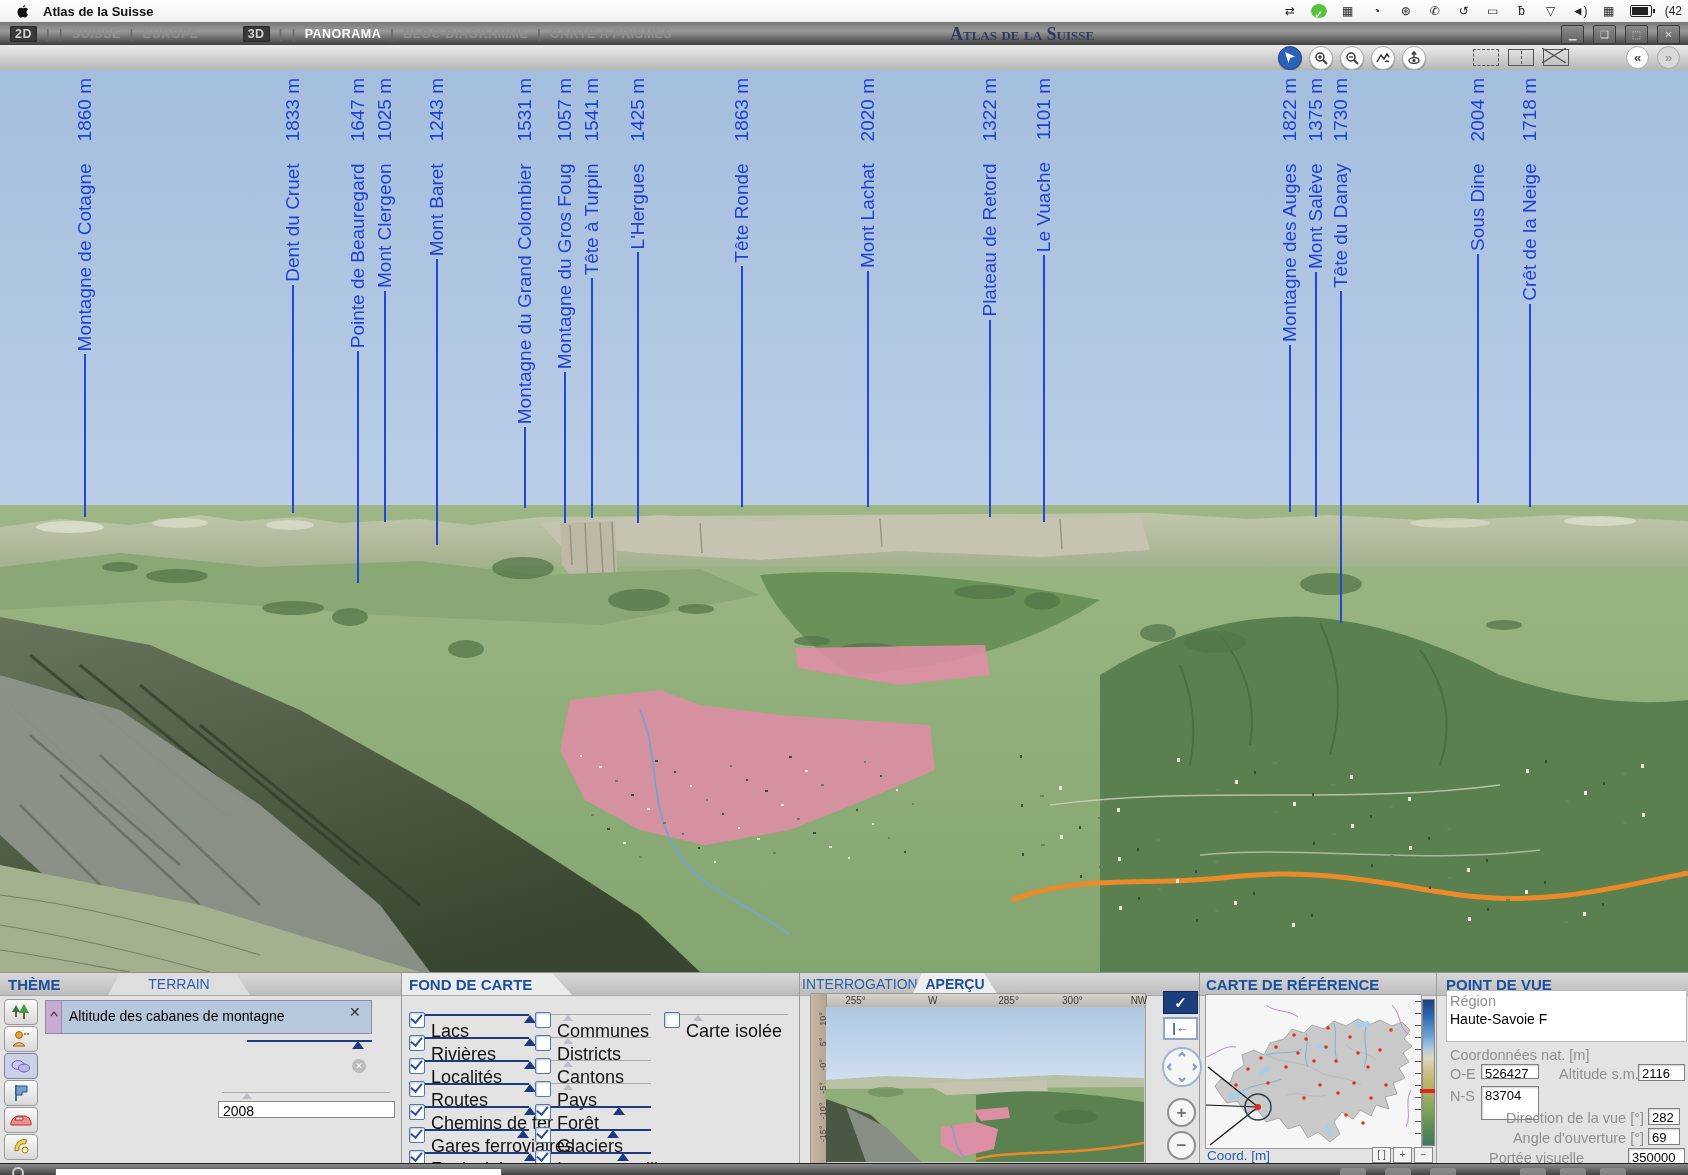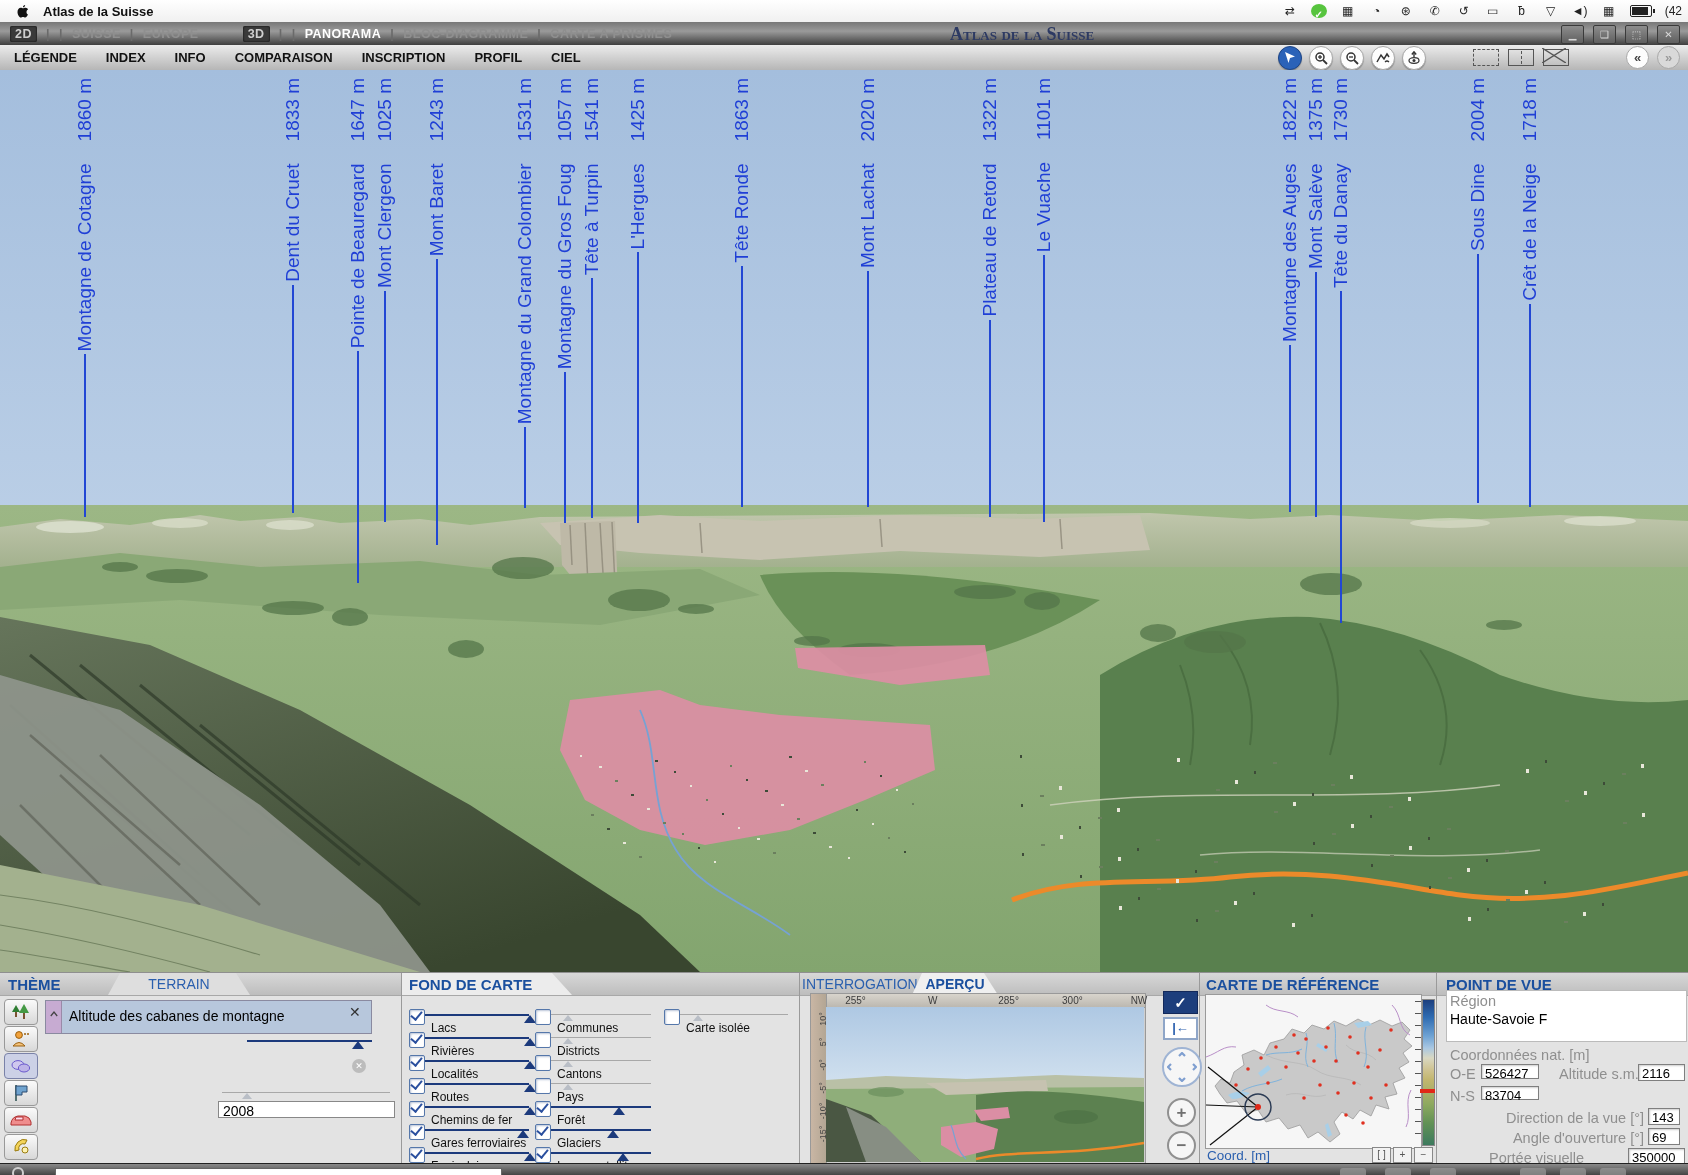--- a/index.html
+++ b/index.html
@@ -87,21 +87,21 @@
   .slider.gray .sl-tri{border-left-width:5px;border-right-width:5px;border-bottom:6px solid #b9bec6;}
   .xclose{position:absolute;font-size:14px;color:#333;line-height:14px;}
   .gxbtn{position:absolute;width:14px;height:14px;border-radius:50%;background:#bcbcbc;color:#fff;
     font-size:9px;line-height:14px;text-align:center;}
   .yearbox{position:absolute;background:#fff;border:1px solid #888;font-size:14px;padding:1px 4px;box-sizing:border-box;}
   
   .cb-item{position:absolute;display:flex;align-items:center;gap:6px;}
   .cb{width:14px;height:14px;background:#fff;border:1.5px solid #5577aa;border-radius:2px;position:relative;box-shadow:inset 1px 1px 2px rgba(60,90,140,.35);}
   .cb.on::after{content:'';position:absolute;left:3px;top:-1px;width:5px;height:9px;
     border-right:2.2px solid #2a4f9e;border-bottom:2.2px solid #2a4f9e;transform:rotate(40deg);}
-  .cb-label{font-size:12px;color:#111;margin-top:23px;}
+  .cb-label{font-size:18px;color:#111;margin-top:23px;}
   
   .prev-box{position:absolute;border:1px solid #999;background:#cfcfcf;}
   .ruler-top{position:absolute;background:linear-gradient(#d8d4cc,#bcb8b0);border-bottom:1px solid #999;font-size:10px;color:#3d3d3d;}
   .ruler-top span{position:absolute;top:1px;}
   .ruler-left{position:absolute;background:linear-gradient(90deg,#c9b6a4,#b3a694);border-right:1px solid #999;}
   .ruler-left span{position:absolute;left:1px;font-size:9px;color:#444;transform:rotate(-90deg);transform-origin:center;width:22px;text-align:center;}
   .qbtn{position:absolute;box-sizing:border-box;}
   .qbtn.check{background:#1d3e7c;border:1px solid #12285a;color:#fff;font-weight:bold;font-size:15px;text-align:center;line-height:22px;}
   .qbtn.skip{background:#fff;border:2px solid #8fa6c8;color:#2a5fae;font-size:13px;text-align:center;line-height:18px;font-weight:bold;}
   .roundbtn{position:absolute;border-radius:50%;background:#f6f6f6;border:2.5px solid #909090;color:#707070;
@@ -180,29 +180,20 @@
     <div class="nav-title">Atlas de la Suisse</div>
     <div class="win-btns">
       <span class="win-btn">▁</span>
       <span class="win-btn">❑</span>
       <span class="win-btn">⬚</span>
       <span class="win-btn">✕</span>
     </div>
   </div>
 
   <div class="appmenu">
-    <div class="menuitems" id="menuitems">
-        <span>LÉGENDE</span>
-        <span>INDEX</span>
-        <span>INFO</span>
-        <span>COMPARAISON</span>
-        <span>INSCRIPTION</span>
-        <span>PROFIL</span>
-        <span>CIEL</span>
-      </div>
     <div class="tools">
       <span class="tbtn blue">
         <svg width="12" height="12" viewBox="0 0 12 12">
             <path fill="#fff" d="M1,0 L11,4.5 L6,6 L4.5,11 Z"></path>
           </svg>
         </span>
       <span class="tbtn">
         <svg width="14" height="14" viewBox="0 0 14 14">
             <circle cx="6" cy="6" r="4" fill="none" stroke="#333" stroke-width="1.5"></circle>
             <line x1="9" y1="9" x2="13" y2="13" stroke="#333" stroke-width="1.8"></line>
@@ -945,23 +936,23 @@
       <div class="ptitle" style="left:9px;">POINT DE VUE</div>
       <div class="regionbox" style="left:9px;top:17px;width:239px;height:50px;"></div>
       <div class="glabel" style="left:13px;top:20px;">Région</div>
       <div class="gvalue" style="left:13px;top:38px;font-size:14px;">Haute-Savoie  F</div>
       <div class="glabel" style="left:13px;top:74px;">Coordonnées nat. [m]</div>
       <div class="glabel" style="left:13px;top:93px;">O-E</div>
       <div class="vbox" style="left:44px;top:91px;width:58px;height:15px;">526427</div>
       <div class="glabel" style="left:122px;top:93px;">Altitude s.m.</div>
       <div class="vbox" style="left:201px;top:91px;width:47px;height:17px;">2116</div>
       <div class="glabel" style="left:13px;top:115px;">N-S</div>
-      <div class="vbox" style="left:44px;top:113px;width:58px;height:14px;">83704</div>
+      <div class="vbox" style="left:44px;top:113px;width:58px;height:34px;">83704</div>
       <div class="glabel" style="left:52px;top:137px;width:155px;text-align:right;">Direction de la vue [°]</div>
-      <div class="vbox" style="left:211px;top:135px;width:32px;height:17px;">143</div>
+      <div class="vbox" style="left:211px;top:135px;width:32px;height:17px;">282</div>
       <div class="glabel" style="left:52px;top:157px;width:155px;text-align:right;">Angle d'ouverture [°]</div>
       <div class="vbox" style="left:211px;top:155px;width:32px;height:17px;">69</div>
       <div class="glabel" style="left:52px;top:177px;width:135px;text-align:left;">Portée visuelle</div>
       <div class="vbox" style="left:191px;top:175px;width:57px;height:16px;">350000</div>
     </section>
   </div>
 
   <div class="statusbar">
     <span class="sb-circle"></span>
     <span class="sb-input"></span>

